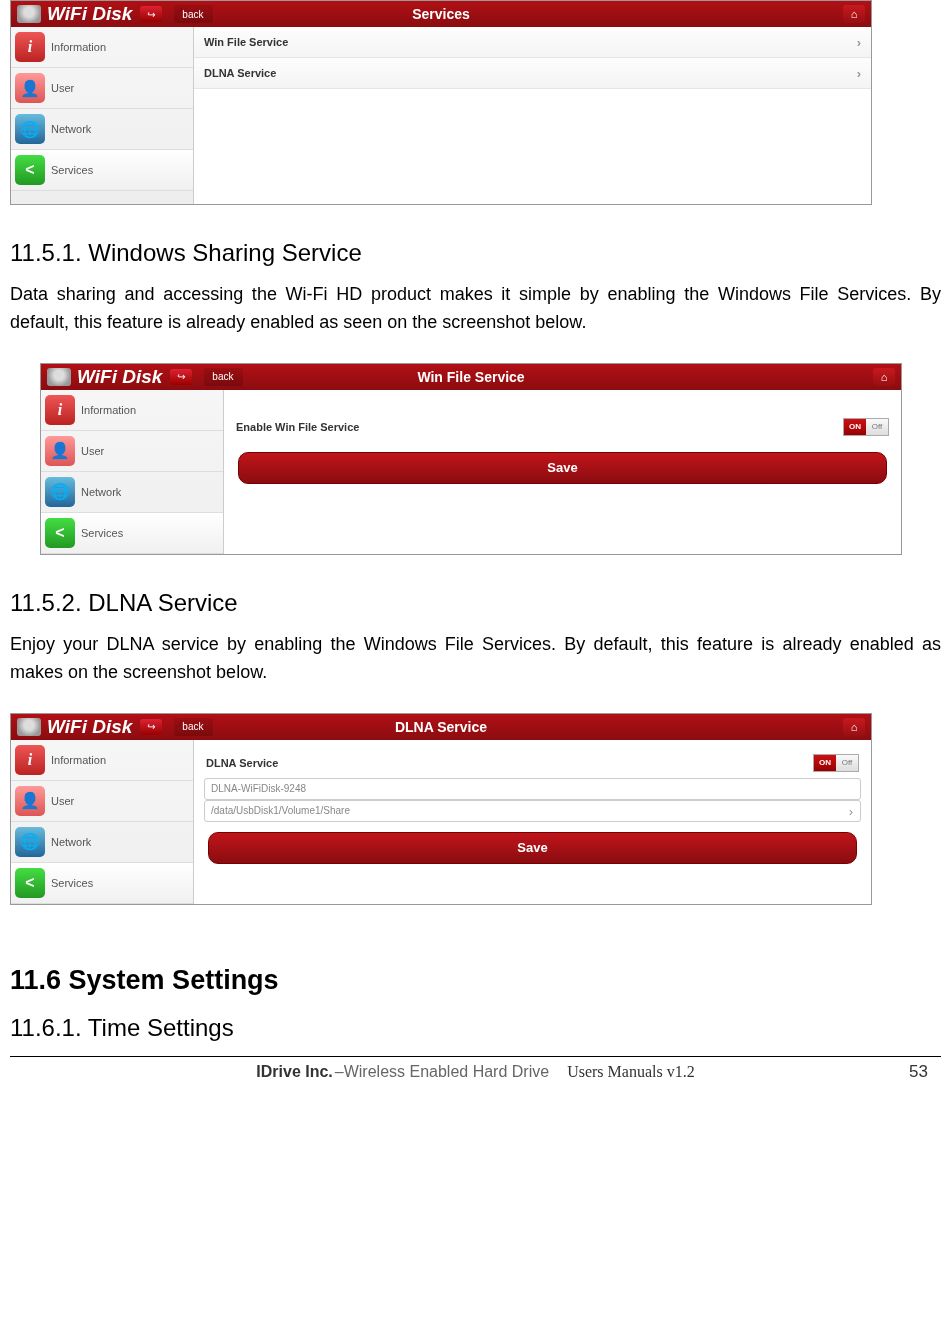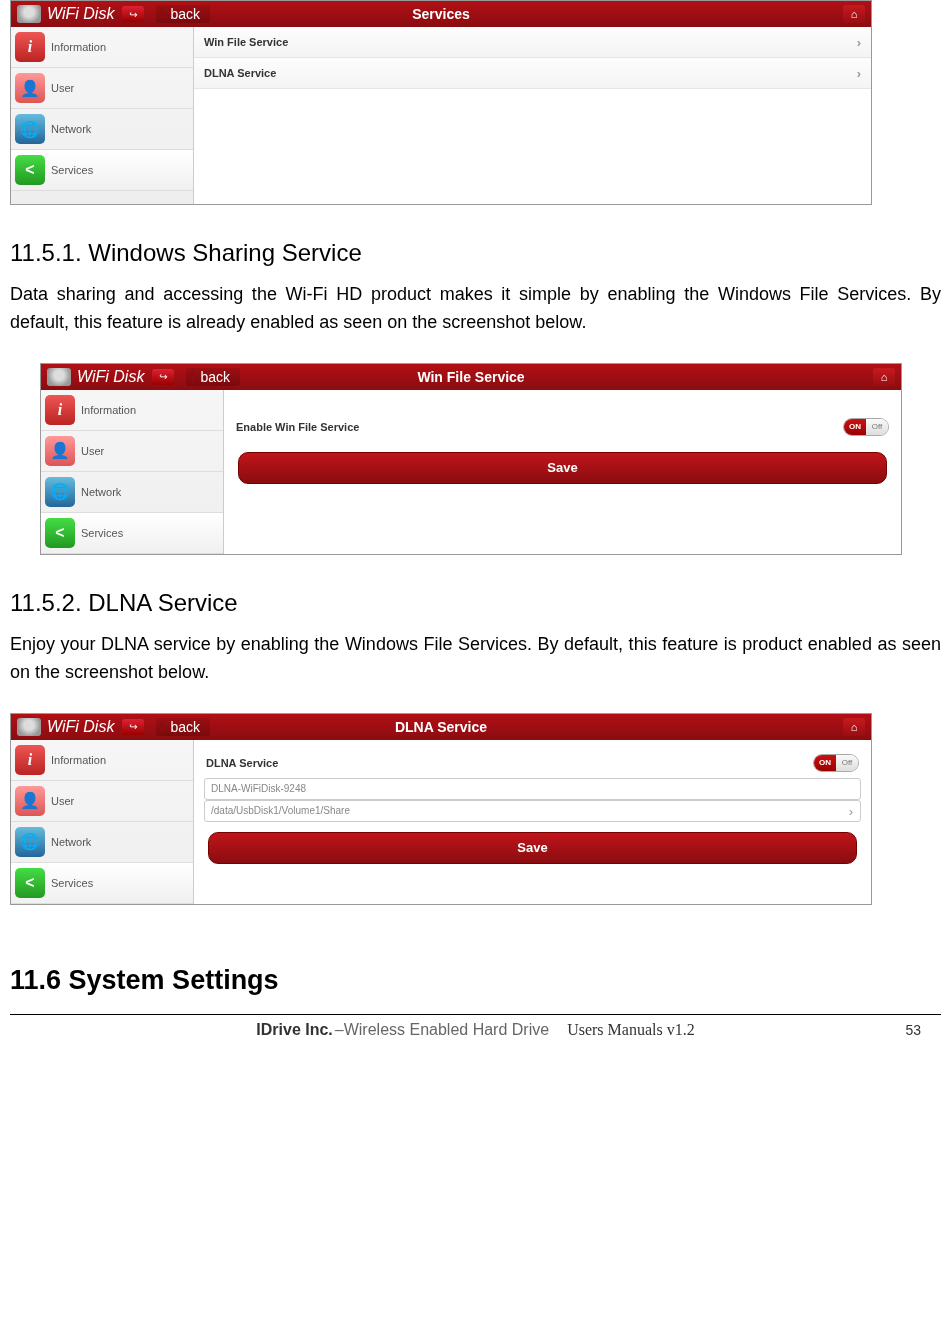--- a/index.html
+++ b/index.html
@@ -6,52 +6,52 @@
   .page{width:951px;margin:0 auto;padding:0 10px 20px;box-sizing:border-box}
   h2.sect{font-size:24px;font-weight:normal;margin:34px 0 14px}
   h2.big{font-size:27px;font-weight:bold;margin:60px 0 18px}
   p.body{font-size:18px;line-height:1.55;margin:0 0 26px;text-align:justify}
   .shot{border:1px solid #999;margin:0 0 10px;background:#fff;font-size:11px;color:#444}
   .shot1{width:860px}
   .shot2{width:860px;margin-left:30px}
   .shot3{width:860px}
   .topbar{height:26px;background:linear-gradient(#b11015,#8a0c10);display:flex;align-items:center;color:#fff;position:relative}
   .hd-icon{width:24px;height:18px;margin:0 6px;background:radial-gradient(circle at 50% 40%,#ddd 30%,#999 70%);border-radius:3px}
-  .brand{font-weight:normal;font-style:italic;font-size:16px}
+  .brand{font-weight:bold;font-style:italic;font-size:19px}
   .logout{width:22px;height:16px;margin-left:8px;background:linear-gradient(#d23,#900);border-radius:3px;display:flex;align-items:center;justify-content:center;color:#fff;font-size:10px}
-  .backbtn{margin-left:12px;height:18px;padding:0 10px 0 14px;background:linear-gradient(#9b0e12,#7a0a0d);border-radius:3px;display:flex;align-items:center;color:#fff;font-size:14px;position:relative}
+  .backbtn{margin-left:12px;height:18px;padding:0 10px 0 8px;background:linear-gradient(#9b0e12,#7a0a0d);border-radius:3px;display:flex;align-items:center;color:#fff;font-size:10px;position:relative}
   .backbtn:before{content:"";position:absolute;left:-6px;top:2px;border:7px solid transparent;border-right:7px solid #8a0c10}
   .tb-title{position:absolute;left:0;right:0;text-align:center;font-weight:bold;font-size:14px;pointer-events:none}
   .homebtn{margin-left:auto;margin-right:6px;width:22px;height:18px;background:linear-gradient(#c7191e,#980e12);border-radius:3px;display:flex;align-items:center;justify-content:center;color:#fff;font-size:11px}
   .ui-body{display:flex;background:#fff}
   .sidebar{width:182px;background:linear-gradient(#f6f6f6,#eee);border-right:1px solid #ccc}
   .side-item{display:flex;align-items:center;height:40px;border-bottom:1px solid #ddd;padding-left:4px}
   .side-item.active{background:linear-gradient(#fff,#f0f0f0)}
   .side-ic{width:30px;height:30px;border-radius:5px;margin-right:6px;display:flex;align-items:center;justify-content:center;color:#fff;font-size:16px;font-weight:bold}
   .ic-info{background:linear-gradient(#e55,#b22);font-style:italic;font-family:Georgia,serif}
   .ic-user{background:linear-gradient(#f99,#d55)}
   .ic-net{background:linear-gradient(#6bd,#269)}
   .ic-serv{background:linear-gradient(#4d4,#292)}
   .side-lbl{font-size:11px;color:#555}
   .main{flex:1;padding:0}
   .listrow{height:30px;display:flex;align-items:center;justify-content:space-between;padding:0 10px;border-bottom:1px solid #e5e5e5;background:linear-gradient(#fdfdfd,#f4f4f4);font-size:11px;color:#333;font-weight:bold}
   .chev{color:#999;font-size:13px}
   .panel{padding:8px 10px}
   .fieldrow{display:flex;align-items:center;justify-content:space-between;padding:6px 2px;font-size:11px;color:#333}
   .fieldlabel{font-weight:bold}
-  .toggle{width:44px;height:16px;border-radius:9px;border:1px solid #aaa;display:flex;font-size:8px;overflow:hidden}
+  .toggle{width:44px;height:16px;border-radius:0;border:1px solid #aaa;display:flex;font-size:8px;overflow:hidden}
   .tg-on{flex:1;background:linear-gradient(#c11,#900);color:#fff;display:flex;align-items:center;justify-content:center;font-weight:bold}
   .tg-off{flex:1;background:linear-gradient(#fafafa,#ddd);color:#777;display:flex;align-items:center;justify-content:center}
   .savebtn{margin:10px 4px 6px;height:30px;background:linear-gradient(#c0151a,#8a0c10);border:1px solid #700;border-radius:10px;display:flex;align-items:center;justify-content:center;color:#fff;font-weight:bold;font-size:13px}
   .txtinput{width:100%;box-sizing:border-box;height:22px;border:1px solid #ccc;border-radius:3px;padding:0 6px;font-size:10px;color:#888;background:#fff}
   .dirrow{position:relative}
   .dirrow .chev{position:absolute;right:8px;top:4px}
   .sublabel{font-size:10px;color:#333;margin:4px 0 2px}
   .footer{border-top:1px solid #000;padding-top:6px;display:flex;align-items:center;justify-content:center;font-size:16px;color:#333;position:relative}
-  .footer .pg{position:absolute;right:20px;font-size:14px}
+  .footer .pg{position:absolute;right:13px;font-size:17px}
   .ftxt1{font-weight:bold}
   .ftxt2{color:#666;margin-left:2px}
   .ftxt3{margin-left:18px;font-family:"Times New Roman",serif}
 </style>
 </head>
 <body>
 
 <div class="page">
 
   <div class="shot shot1">
@@ -142,21 +142,21 @@
         </div>
         <div class="savebtn">
             <span>Save</span>
           </div>
         <div style="height:55px"></div>
       </div>
     </div>
   </div>
 
   <h2 class="sect">11.5.2. DLNA Service</h2>
-  <p class="body">Enjoy your DLNA service by enabling the Windows File Services.  By default, this feature is product enabled as seen on the screenshot below.</p>
+  <p class="body">Enjoy your DLNA service by enabling the Windows File Services.  By default, this feature is already enabled as makes on the screenshot below.</p>
 
   <div class="shot shot3">
     <div class="topbar">
       <div class="hd-icon"></div>
       <span class="brand">WiFi Disk</span>
       <div class="logout">↪</div>
       <div class="backbtn">
           <span>back</span>
         </div>
       <div class="tb-title">DLNA Service</div>
@@ -195,20 +195,21 @@
           <span class="chev">›</span>
         </div>
         <div class="savebtn">
             <span>Save</span>
           </div>
       </div>
     </div>
   </div>
 
   <h2 class="big">11.6 System Settings</h2>
+  <h2 class="sect" style="margin-top:10px">11.6.1. Time Settings</h2>
 
   <div class="footer">
     <span class="ftxt1">IDrive Inc.</span>
     <span class="ftxt2">–Wireless Enabled Hard Drive</span>
     <span class="ftxt3">Users Manuals v1.2</span>
     <span class="pg">53</span>
   </div>
 
 </div>
 

